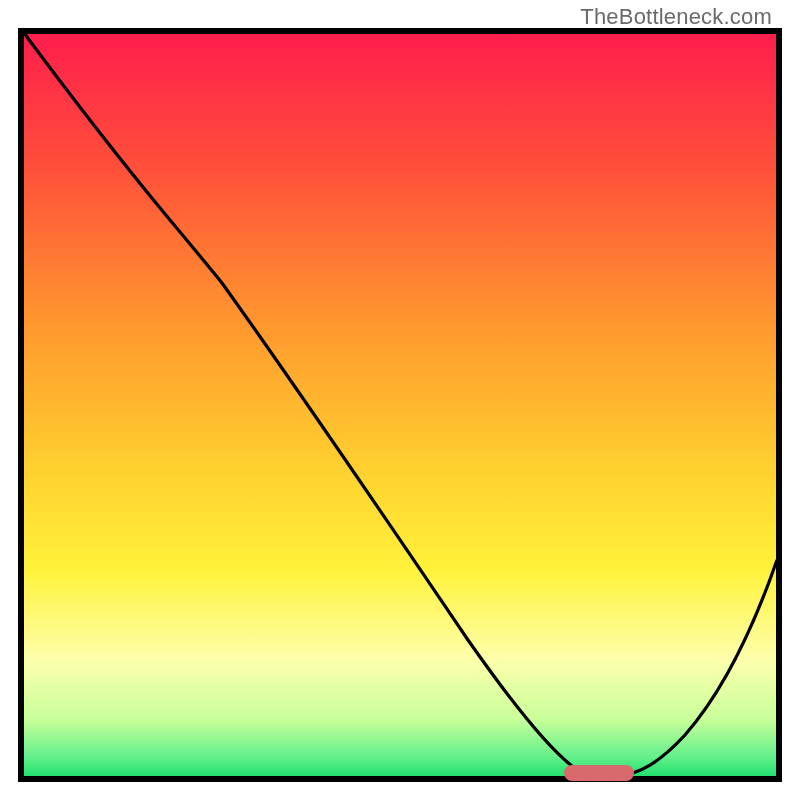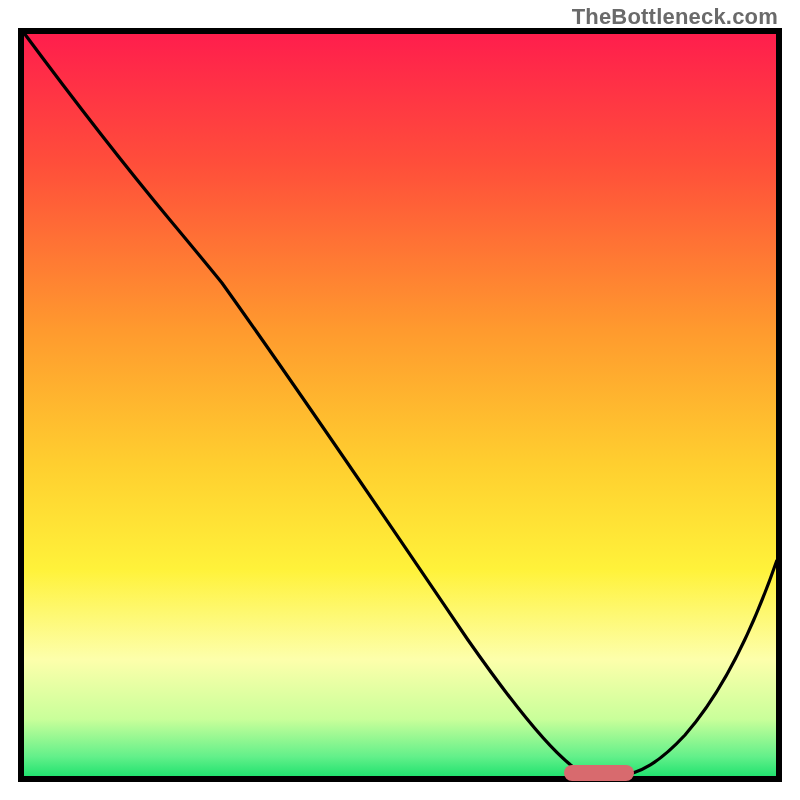--- a/index.html
+++ b/index.html
@@ -12,23 +12,23 @@
     background: #ffffff;
   }
   .stage {
     position: relative;
     width: 800px;
     height: 800px;
   }
   .watermark {
     position: absolute;
     top: 4px;
-    right: 22px;
+    right: 28px;
     font-size: 22px;
-    font-weight: 700;
+    font-weight: 400;
     color: #6a6a6a;
     letter-spacing: 0.2px;
     user-select: none;
   }
   svg {
     display: block;
   }
 </style>
 </head>
 <body>

